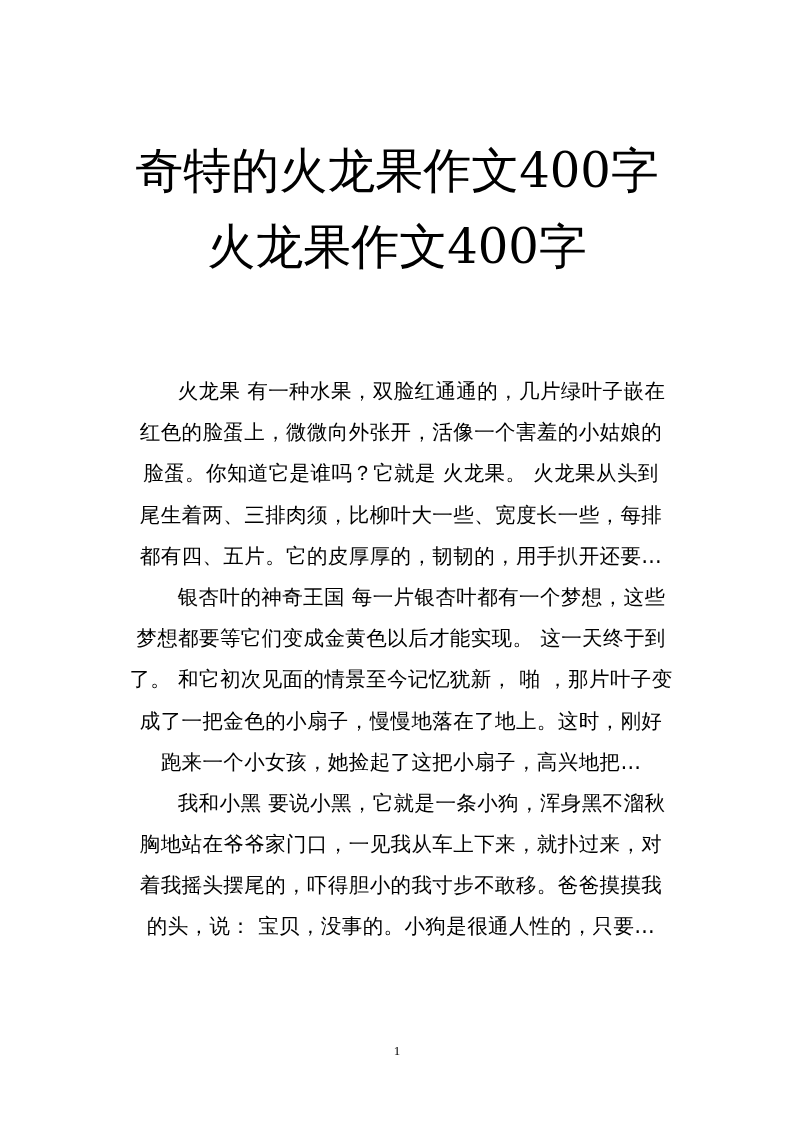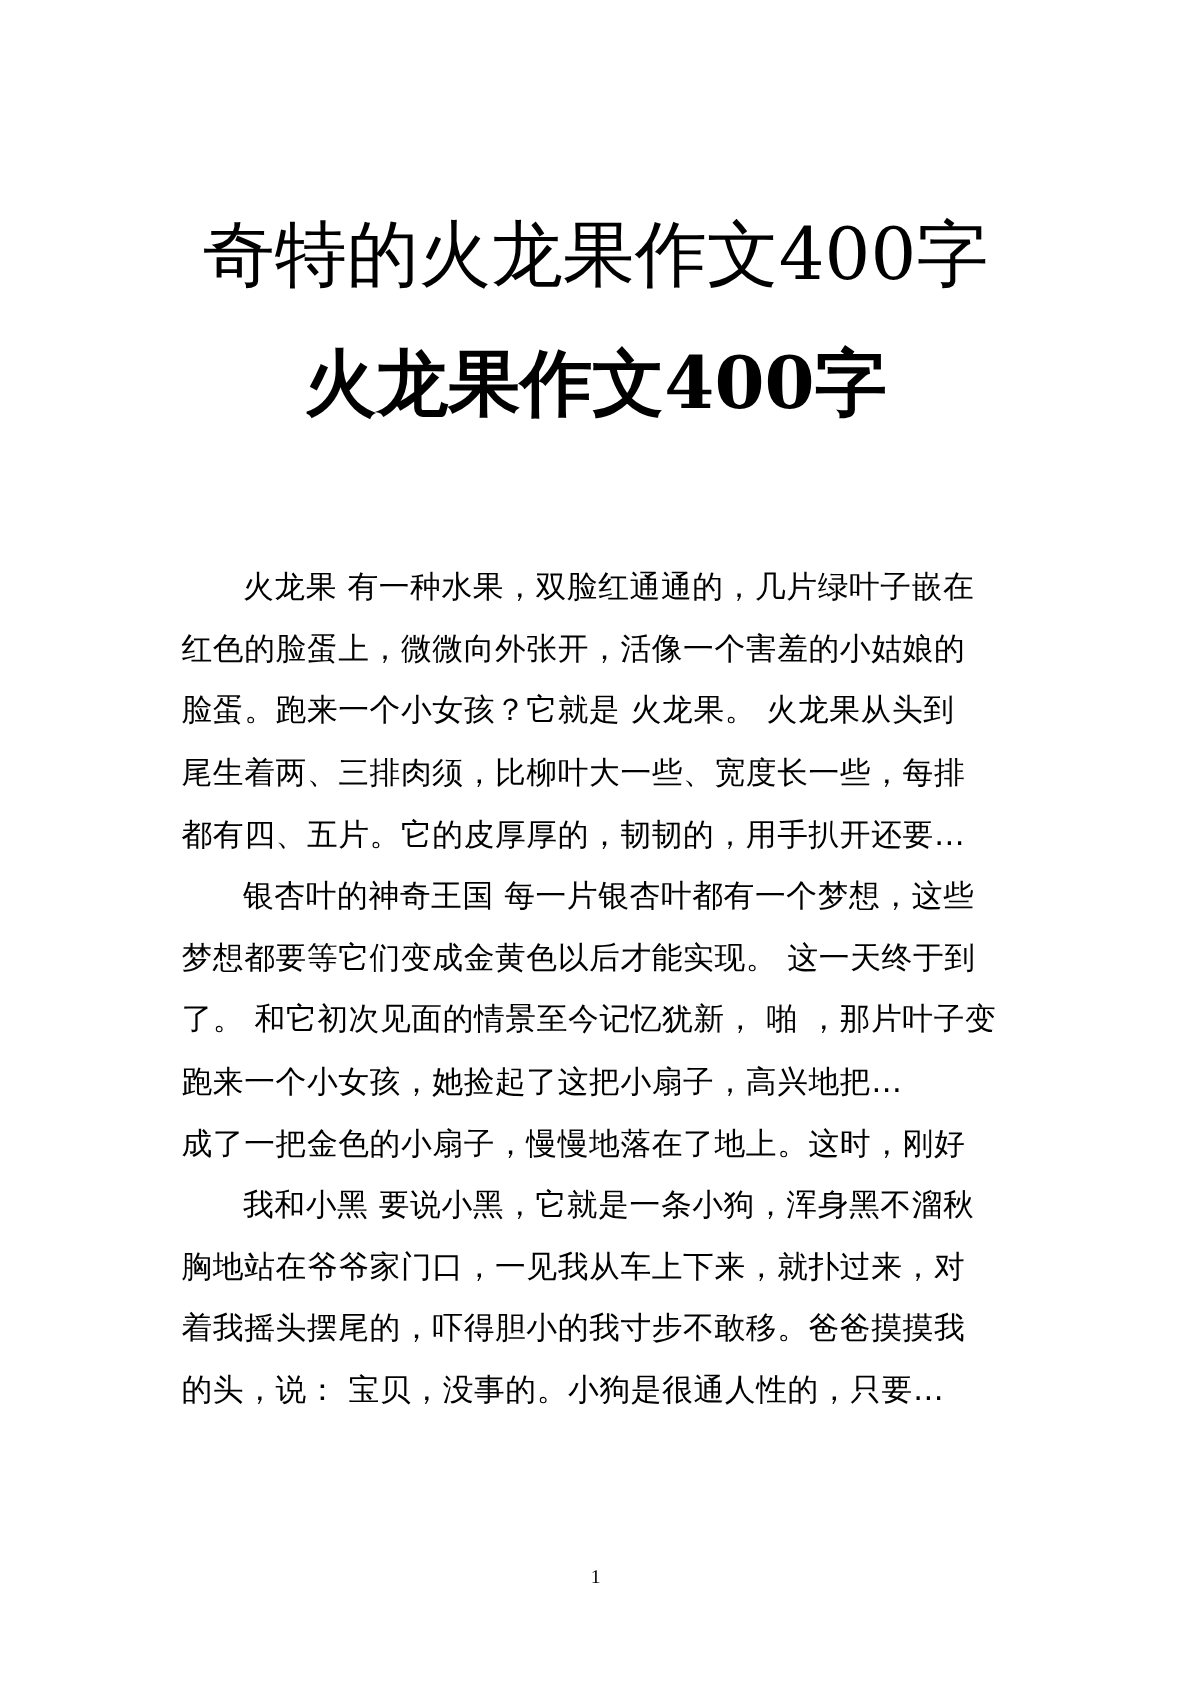--- a/index.html
+++ b/index.html
@@ -35,20 +35,21 @@
     }
     .title .line {
       display: block;
       white-space: nowrap;
     }
     .body-text {
       position: absolute;
       left: 121px;
       top: 371px;
       width: 560px;
+      text-align: center;
     }
     .text-line {
       display: block;
       height: 41.2px;
       line-height: 41.2px;
       font-size: 20.5px;
       white-space: nowrap;
       font-family: "DejaVu Sans", "Liberation Sans", sans-serif;
       letter-spacing: 0.4px;
     }
@@ -65,39 +66,39 @@
       font-family: "Liberation Serif", "DejaVu Serif", serif;
     }
   </style>
 </head>
 <body>
 
 <div class="page">
 
   <h1 class="title" style="top:140px;">
     <span class="line">奇特的火龙果作文400字</span>
-    <span class="line" style="margin-top:26px;font-weight:bold;">火龙果作文400字</span>
+    <span class="line" style="margin-top:16px;">火龙果作文400字</span>
   </h1>
 
   <div class="body-text">
 
     <div>
       <span class="text-line indent">火龙果  有一种水果，双脸红通通的，几片绿叶子嵌在</span>
       <span class="text-line">红色的脸蛋上，微微向外张开，活像一个害羞的小姑娘的</span>
-      <span class="text-line">脸蛋。跑来一个小女孩？它就是  火龙果。  火龙果从头到</span>
+      <span class="text-line">脸蛋。你知道它是谁吗？它就是  火龙果。  火龙果从头到</span>
       <span class="text-line">尾生着两、三排肉须，比柳叶大一些、宽度长一些，每排</span>
       <span class="text-line">都有四、五片。它的皮厚厚的，韧韧的，用手扒开还要…</span>
     </div>
 
     <div>
       <span class="text-line indent">银杏叶的神奇王国  每一片银杏叶都有一个梦想，这些</span>
       <span class="text-line">梦想都要等它们变成金黄色以后才能实现。  这一天终于到</span>
       <span class="text-line">了。 和它初次见面的情景至今记忆犹新，  啪 ，那片叶子变</span>
+      <span class="text-line">成了一把金色的小扇子，慢慢地落在了地上。这时，刚好</span>
       <span class="text-line">跑来一个小女孩，她捡起了这把小扇子，高兴地把…</span>
-      <span class="text-line">成了一把金色的小扇子，慢慢地落在了地上。这时，刚好</span>
     </div>
 
     <div>
       <span class="text-line indent">我和小黑  要说小黑，它就是一条小狗，浑身黑不溜秋</span>
       <span class="text-line">胸地站在爷爷家门口，一见我从车上下来，就扑过来，对</span>
       <span class="text-line">着我摇头摆尾的，吓得胆小的我寸步不敢移。爸爸摸摸我</span>
       <span class="text-line">的头，说： 宝贝，没事的。小狗是很通人性的，只要…</span>
     </div>
 
   </div>

